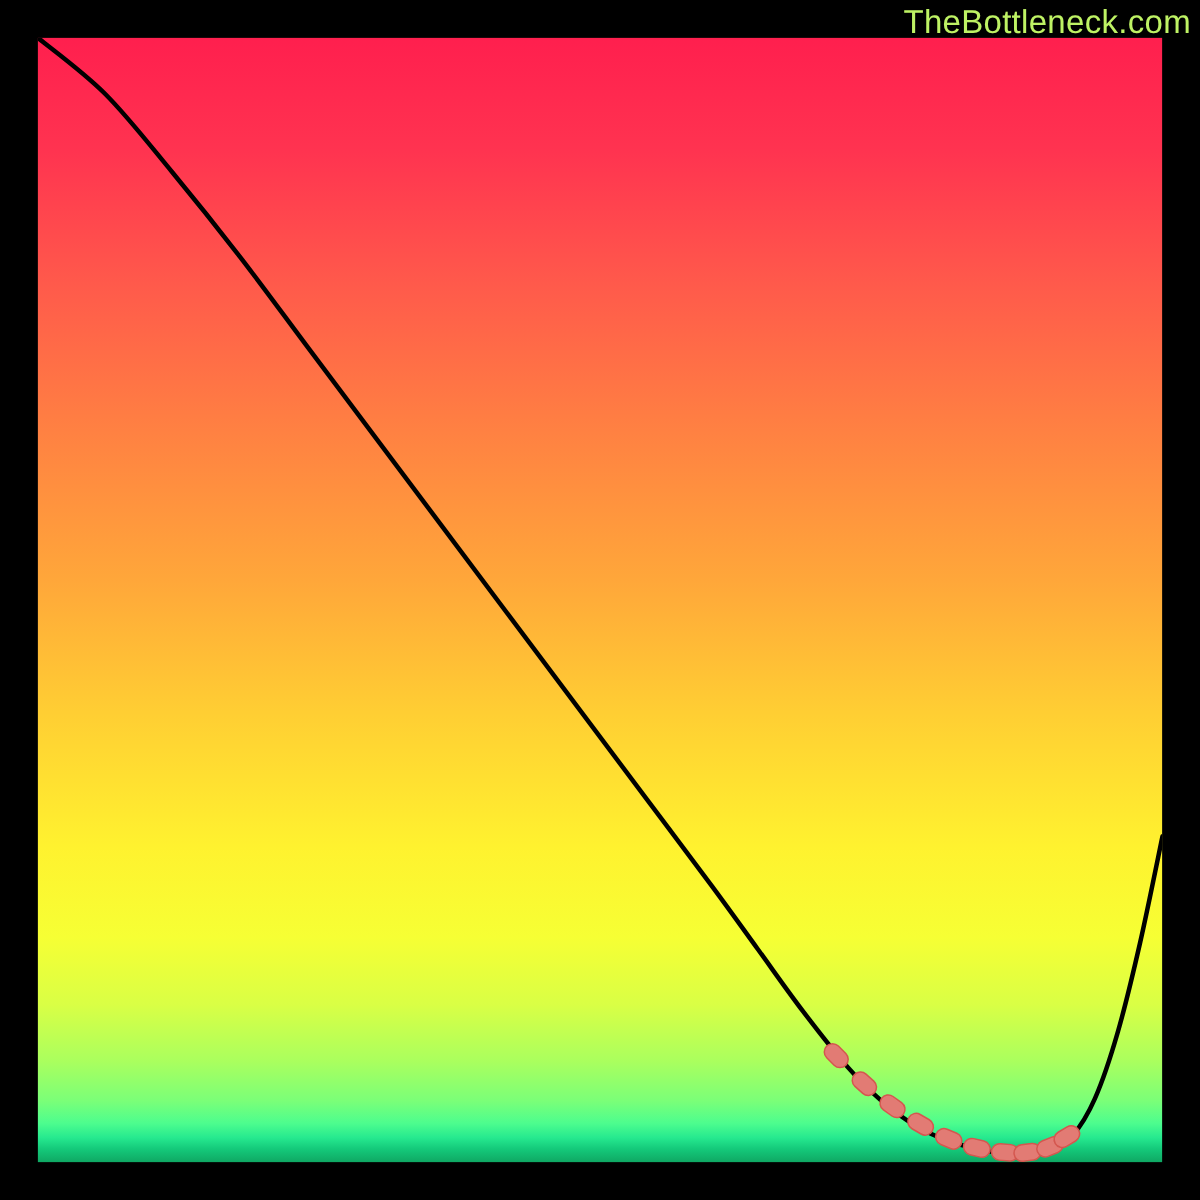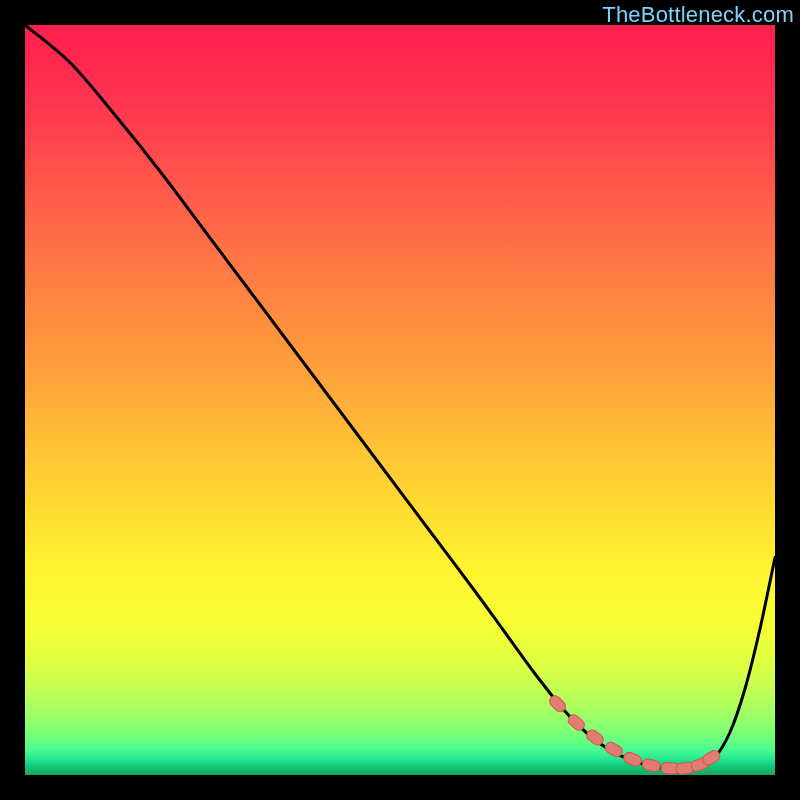--- a/index.html
+++ b/index.html
@@ -14,21 +14,21 @@
   .frame {
     position: relative;
     width: 800px;
     height: 800px;
     background: #000;
   }
   .watermark {
     position: absolute;
     top: 2px;
     right: 6px;
-    color: #7dd3fc;
+    color: #bef264;
     font-size: 22px;
     font-weight: 500;
     letter-spacing: 0.2px;
     z-index: 5;
   }
   .plot-area {
     position: absolute;
     left: 25px;
     top: 25px;
     width: 750px;

